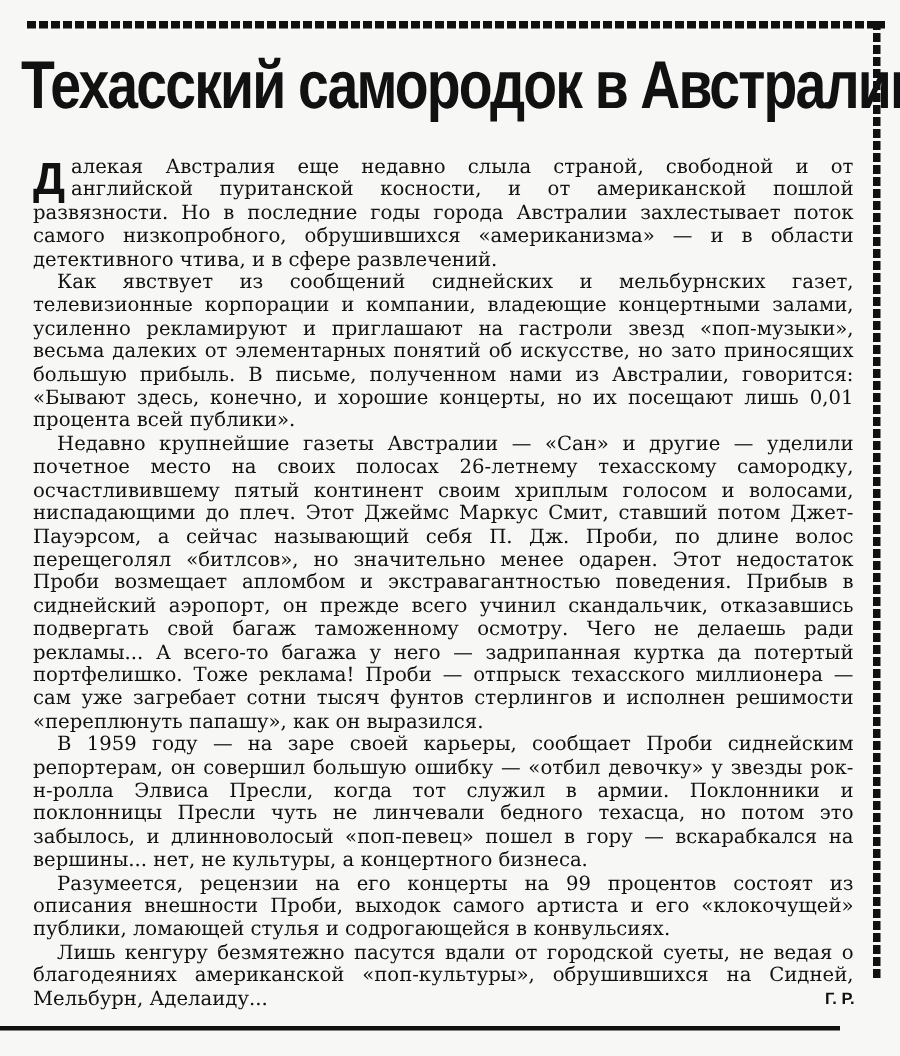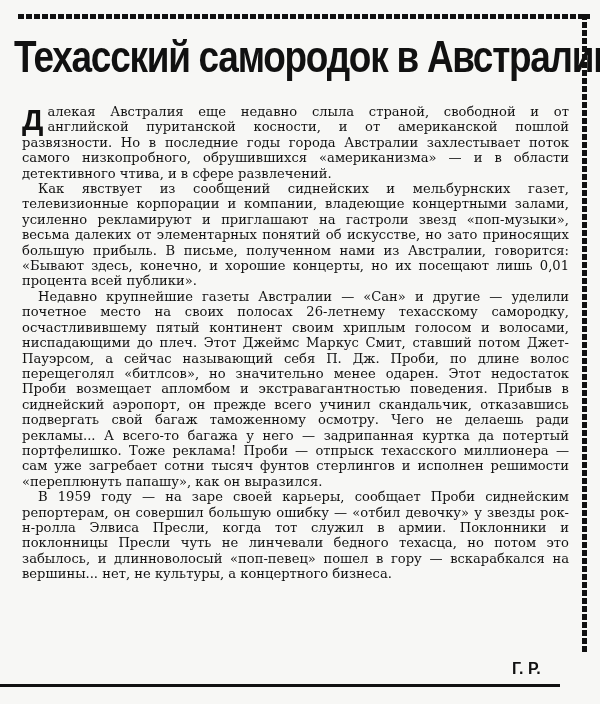--- a/index.html
+++ b/index.html
@@ -32,34 +32,36 @@
       font-size: 13.1px; line-height: 15.4px; text-align: justify;
       hyphens: manual;
     }
     .article p { margin: 0; text-indent: 16px; }
     .article p.first { text-indent: 0; }
     .dropcap {
       float: left; font-family: "Liberation Sans", sans-serif; font-weight: bold;
       font-size: 30px; line-height: 28px; margin: 2px 4px 0 0;
     }
     .signature {
-      position: absolute; left: 512px; top: 660px;
-      font-family: "Liberation Sans", sans-serif; font-weight: bold; font-size: 16px;
+      position: absolute; left: 550px; top: 660px;
+      font-family: "Liberation Sans", sans-serif; font-weight: bold; font-size: 11px;
     }
   </style>
 </head>
 <body>
 
 <div class="top-border"></div>
 <div class="right-border"></div>
 
 <h1 class="headline">Техасский самородок в Австралии</h1>
 
 <div class="article">
   <p class="first"><span class="dropcap">Д</span><span>алекая Австралия еще недавно слыла страной, свободной и от английской пуританской косности, и от американской пошлой развязности. Но в последние годы города Австралии захлестывает поток самого низкопробного, обрушившихся «американизма» — и в области детективного чтива, и в сфере развлечений.</span></p>
   <p>Как явствует из сообщений сиднейских и мельбурнских газет, телевизионные корпорации и компании, владеющие концертными залами, усиленно рекламируют и приглашают на гастроли звезд «поп-музыки», весьма далеких от элементарных понятий об искусстве, но зато приносящих большую прибыль. В письме, полученном нами из Австралии, говорится: «Бывают здесь, конечно, и хорошие концерты, но их посещают лишь 0,01 процента всей публики».</p>
   <p>Недавно крупнейшие газеты Австралии — «Сан» и другие — уделили почетное место на своих полосах 26-летнему техасскому самородку, осчастливившему пятый континент своим хриплым голосом и волосами, ниспадающими до плеч. Этот Джеймс Маркус Смит, ставший потом Джет-Пауэрсом, а сейчас называющий себя П. Дж. Проби, по длине волос перещеголял «битлсов», но значительно менее одарен. Этот недостаток Проби возмещает апломбом и экстравагантностью поведения. Прибыв в сиднейский аэропорт, он прежде всего учинил скандальчик, отказавшись подвергать свой багаж таможенному осмотру. Чего не делаешь ради рекламы... А всего-то багажа у него — задрипанная куртка да потертый портфелишко. Тоже реклама! Проби — отпрыск техасского миллионера — сам уже загребает сотни тысяч фунтов стерлингов и исполнен решимости «переплюнуть папашу», как он выразился.</p>
   <p>В 1959 году — на заре своей карьеры, сообщает Проби сиднейским репортерам, он совершил большую ошибку — «отбил девочку» у звезды рок-н-ролла Элвиса Пресли, когда тот служил в армии. Поклонники и поклонницы Пресли чуть не линчевали бедного техасца, но потом это забылось, и длинноволосый «поп-певец» пошел в гору — вскарабкался на вершины... нет, не культуры, а концертного бизнеса.</p>
+  <p>Разумеется, рецензии на его концерты на 99 процентов состоят из описания внешности Проби, выходок самого артиста и его «клокочущей» публики, ломающей стулья и содрогающейся в конвульсиях.</p>
+  <p>Лишь кенгуру безмятежно пасутся вдали от городской суеты, не ведая о благодеяниях американской «поп-культуры», обрушившихся на Сидней, Мельбурн, Аделаиду...</p>
 </div>
 
 <div class="signature">Г. Р.</div>
 
 <div class="bottom-rule"></div>
 
 </body></html>

